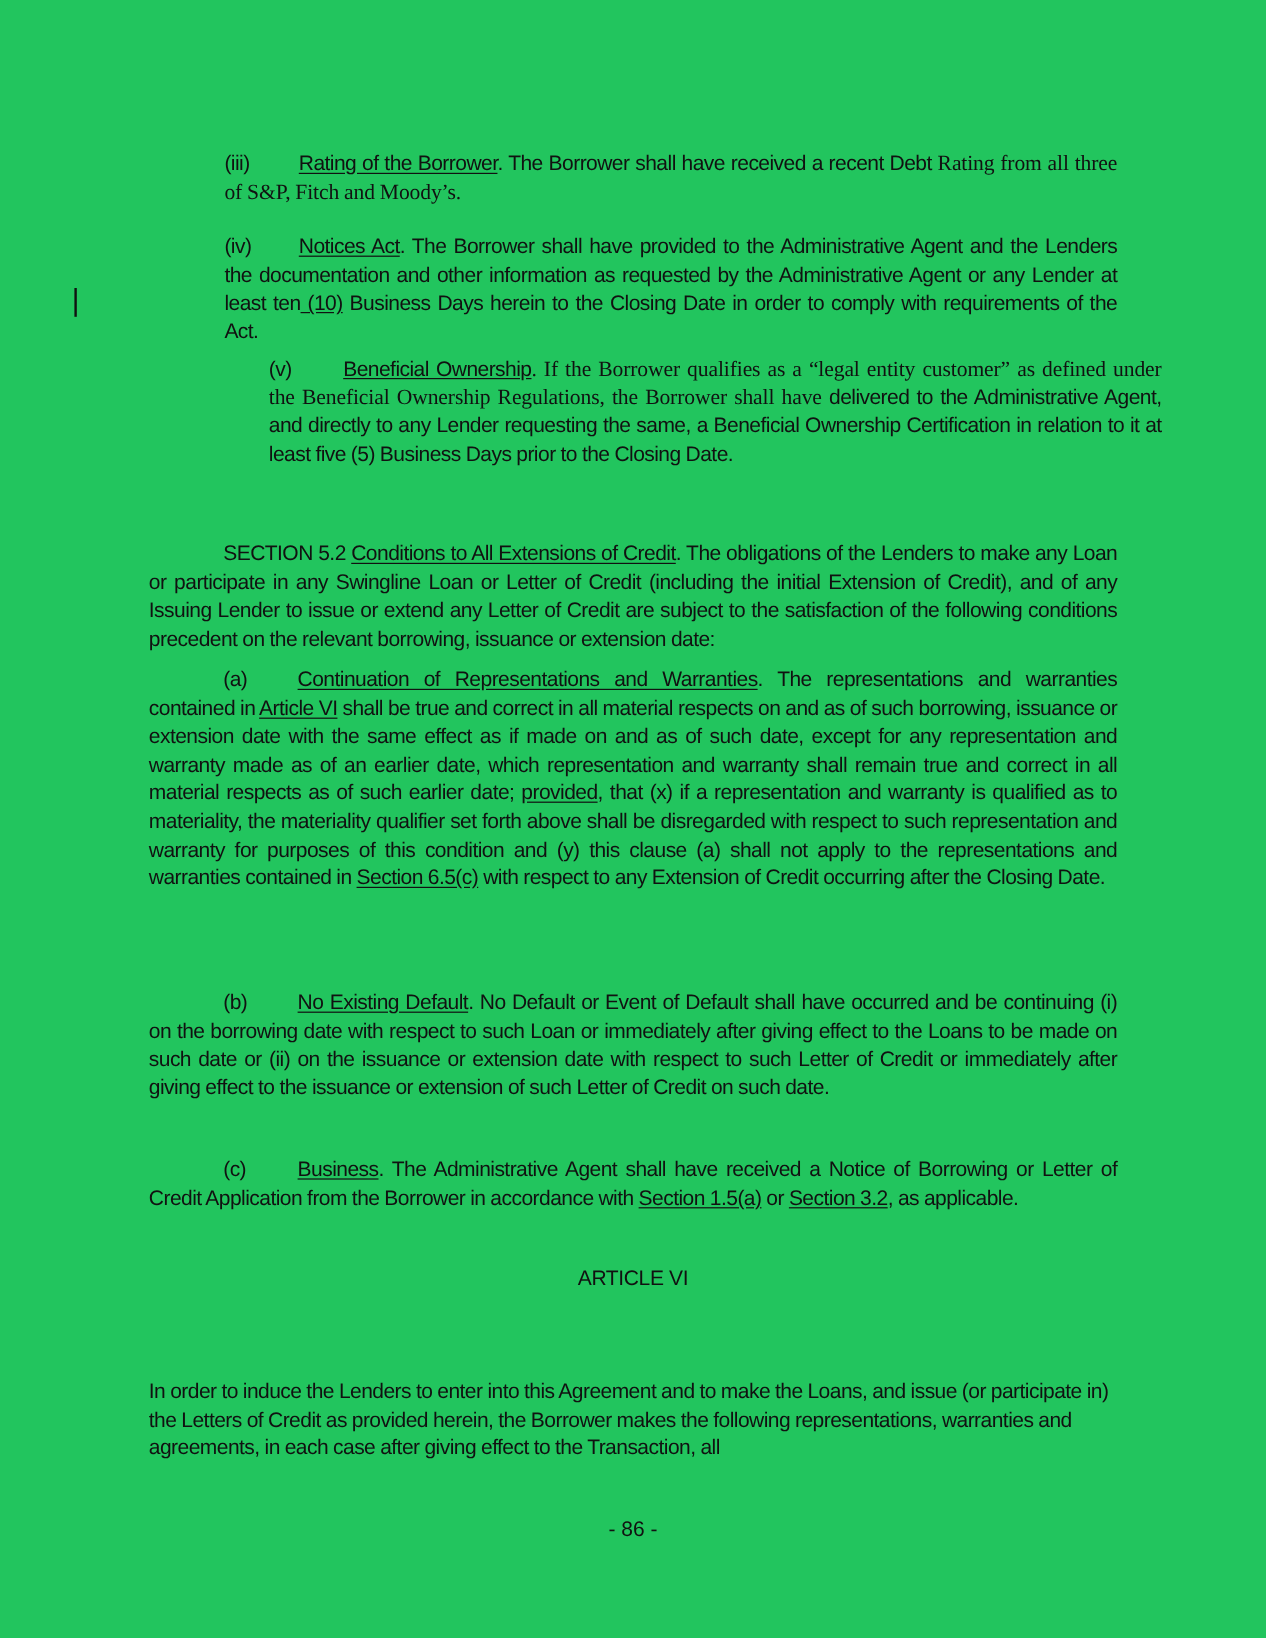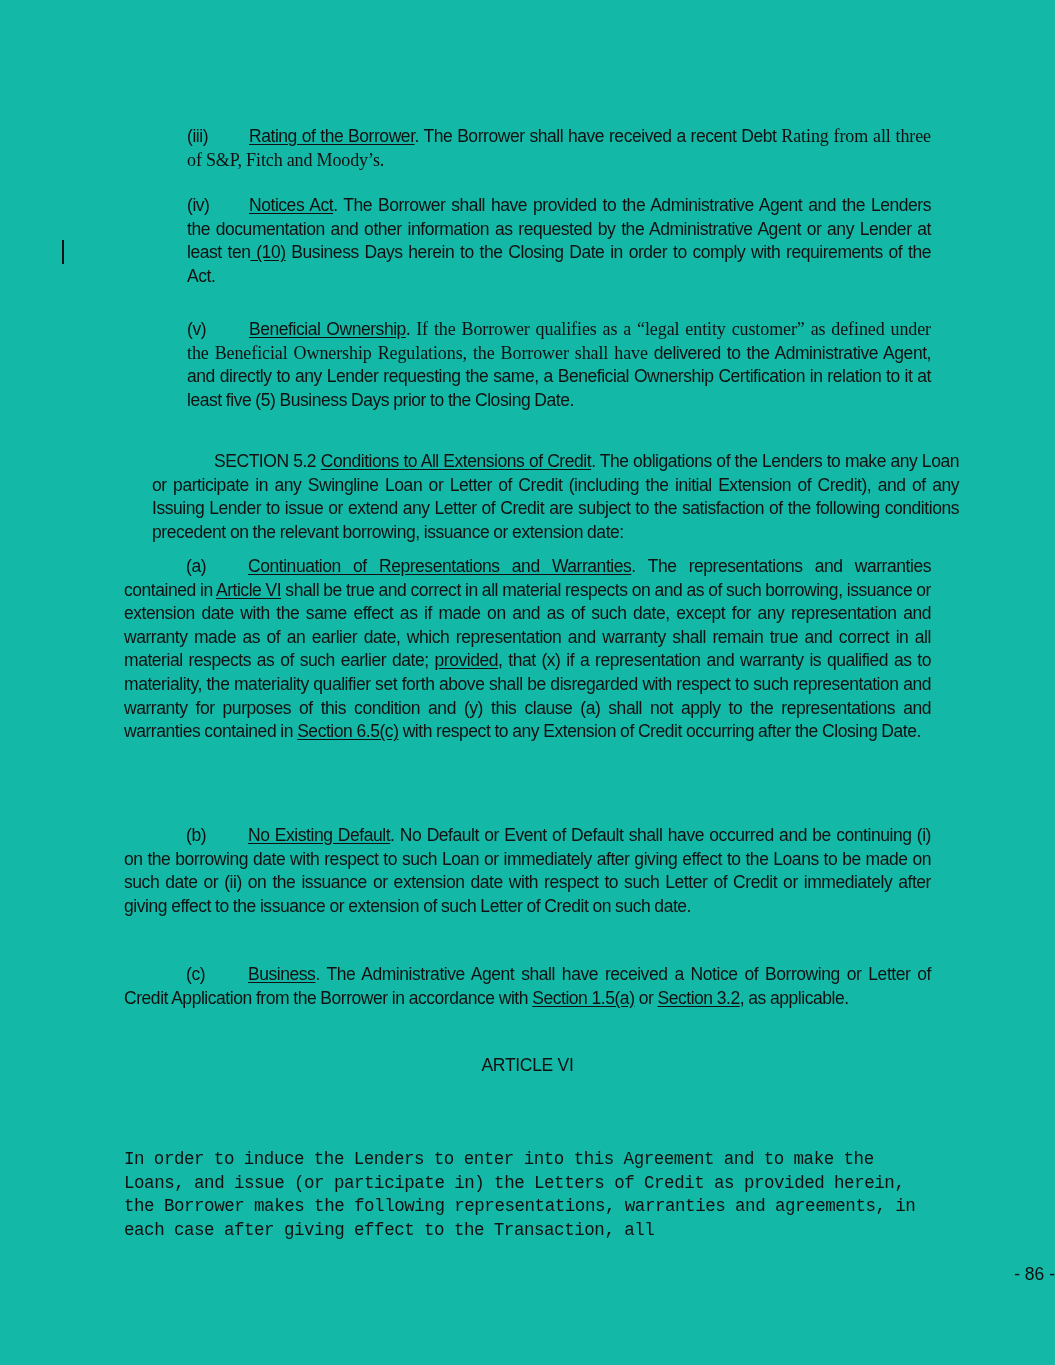--- a/index.html
+++ b/index.html
@@ -1,67 +1,67 @@
 <!DOCTYPE html>
 <html><head>
   <meta charset="utf-8">
   <style>
     html, body { margin: 0; padding: 0; background: #ffffff; }
     body { width: 1055px; height: 1365px; position: relative; overflow: hidden; }
     .page {
-      position: absolute; left: 0; top: 0; width: 1055px; height: 1365px; background: #14b8a6;
+      position: absolute; left: 0; top: 0; width: 1055px; height: 1365px; background: #22c55e;
       color: #111; font-family: "Liberation Sans", sans-serif; font-size: 17.5px;
     }
     .para {
       position: absolute; left: 124px; width: 807px; line-height: 23.6px;
       text-align: justify; letter-spacing: -0.45px; word-spacing: -0.3px;
     }
     .indent { text-indent: 62px; }
     .sub { left: 187px; width: 744px; }
     .serif { font-family: "Liberation Serif", serif; font-size: 18px; letter-spacing: -0.1px; }
     .u { text-decoration: underline; text-underline-offset: 2px; }
     .tab { display: inline-block; width: 62px; text-indent: 0; }
     .center { position: absolute; left: 124px; width: 807px; text-align: center; letter-spacing: -0.3px; }
     .bar { position: absolute; left: 62px; top: 240px; width: 2px; height: 24px; background: #111; }
-    .pagenum { position: absolute; left: 0; width: 1055px; top: 1264px; text-align: right; }
+    .pagenum { position: absolute; left: 0; width: 1055px; top: 1264px; text-align: center; }
   </style>
 </head>
 <body>
 
 <div class="page">
 
   <div class="bar"></div>
 
   <div class="para sub" style="top:125px;">
     <span class="tab">(iii)</span><span class="u">Rating of the Borrower</span><span>.  The Borrower shall have received a recent Debt </span><span class="serif">Rating from all three of S&amp;P, Fitch and Moody’s.</span>
   </div>
   <style></style>
 
   <div class="para sub" style="top:194px;">
     <span class="tab">(iv)</span><span class="u">Notices Act</span><span>.  The Borrower shall have provided to the Administrative Agent and the Lenders the documentation and other information as requested by the Administrative Agent or any Lender at least ten</span><span class="u"> (10)</span><span> Business Days herein to the Closing Date in order to comply with requirements of the Act.</span>
   </div>
 
-  <div class="para sub" style="top:318px;">
+  <div class="para sub" style="top:296px;margin-left:37px;">
     <span class="tab">(v)</span><span class="u">Beneficial Ownership</span><span class="serif">.  If the Borrower qualifies as a “legal entity customer” as defined under the Beneficial Ownership Regulations, the Borrower shall have </span><span>delivered to the Administrative Agent, and directly to any Lender requesting the same, a Beneficial Ownership Certification in relation to it at least five (5) Business Days prior to the Closing Date.</span>
   </div>
 
-  <div class="para indent" style="top:450px;margin-left:28px;">
+  <div class="para indent" style="top:450px;">
     <span>SECTION 5.2  </span><span class="u">Conditions to All Extensions of Credit</span><span>.  The obligations of the Lenders to make any Loan or participate in any Swingline Loan or Letter of Credit (including the initial Extension of Credit), and of any Issuing Lender to issue or extend any Letter of Credit are subject to the satisfaction of the following conditions precedent on the relevant borrowing, issuance or extension date:</span>
   </div>
 
   <div class="para indent" style="top:555px;">
     <span class="tab">(a)</span><span class="u">Continuation of Representations and Warranties</span><span>.  The representations and warranties contained in </span><span class="u">Article VI</span><span> shall be true and correct in all material respects on and as of such borrowing, issuance or extension date with the same effect as if made on and as of such date, except for any representation and warranty made as of an earlier date, which representation and warranty shall remain true and correct in all material respects as of such earlier date; </span><span class="u">provided</span><span>, that (x) if a representation and warranty is qualified as to materiality, the materiality qualifier set forth above shall be disregarded with respect to such representation and warranty for purposes of this condition and (y) this clause (a) shall not apply to the representations and warranties contained in </span><span class="u">Section 6.5(c)</span><span> with respect to any Extension of Credit occurring after the Closing Date.</span>
   </div>
 
   <div class="para indent" style="top:824px;">
     <span class="tab">(b)</span><span class="u">No Existing Default</span><span>.  No Default or Event of Default shall have occurred and be continuing (i) on the borrowing date with respect to such Loan or immediately after giving effect to the Loans to be made on such date or (ii) on the issuance or extension date with respect to such Letter of Credit or immediately after giving effect to the issuance or extension of such Letter of Credit on such date.</span>
   </div>
 
   <div class="para indent" style="top:963px;">
     <span class="tab">(c)</span><span class="u">Business</span><span>.  The Administrative Agent shall have received a Notice of Borrowing or Letter of Credit Application from the Borrower in accordance with </span><span class="u">Section 1.5(a)</span><span> or </span><span class="u">Section 3.2</span><span>, as applicable.</span>
   </div>
 
   <div class="center" style="top:1055px;">ARTICLE VI</div>
 
-  <div class="para" style="top:1148px; text-align:left;font-family:Liberation Mono, monospace;">In order to induce the Lenders to enter into this Agreement and to make the Loans, and issue (or participate in) the Letters of Credit as provided herein, the Borrower makes the following representations, warranties and agreements, in each case after giving effect to the Transaction, all</div>
+  <div class="para" style="top:1148px; text-align:left;">In order to induce the Lenders to enter into this Agreement and to make the Loans, and issue (or participate in) the Letters of Credit as provided herein, the Borrower makes the following representations, warranties and agreements, in each case after giving effect to the Transaction, all</div>
 
   <div class="pagenum">- 86 -</div>
 </div>
 
 </body></html>

